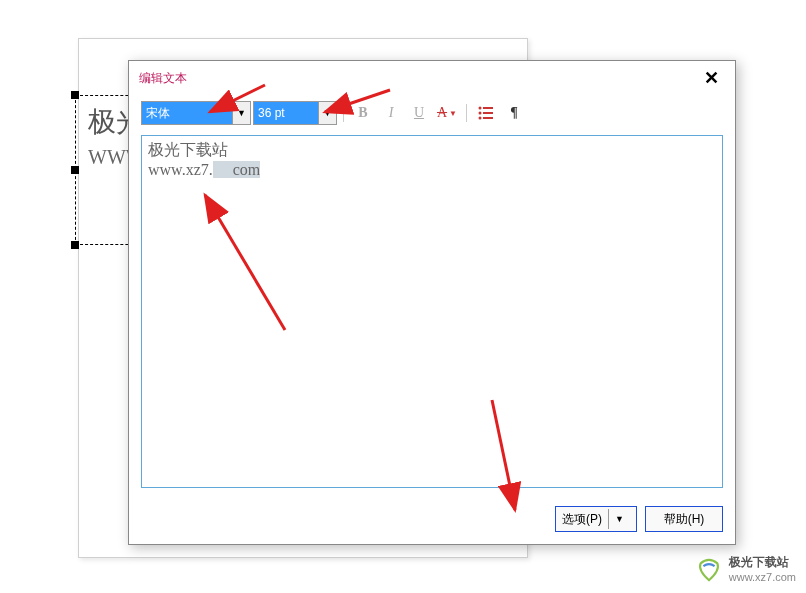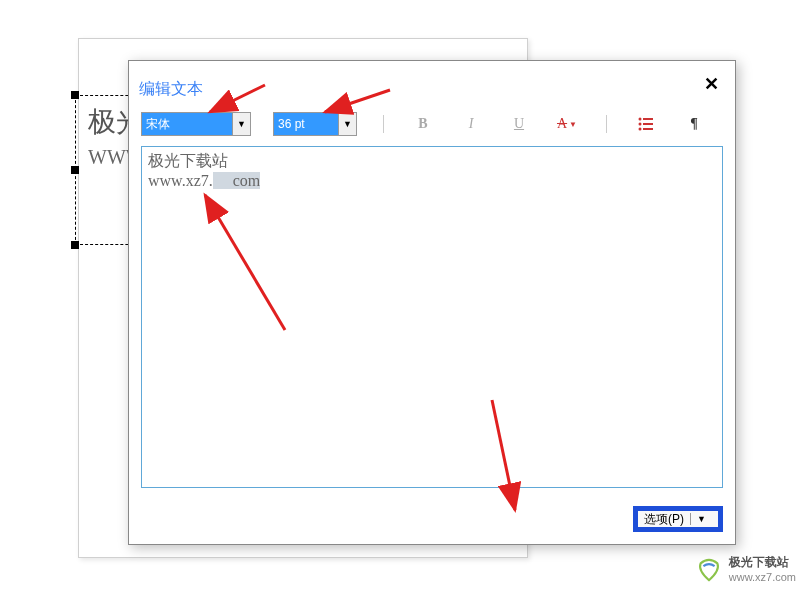--- a/index.html
+++ b/index.html
@@ -60,34 +60,33 @@
       flex-direction: column;
     }
     .dialog-titlebar {
       display: flex;
       justify-content: space-between;
       align-items: center;
       padding: 6px 10px;
       border-bottom: none;
     }
     .dialog-title {
-      font-size: 16px;
-      color: #3b82f6;
-      margin-top: 12px;
+      font-size: 12px;
+      color: #be185d;
     }
     .close-btn {
       font-size: 18px;
       font-weight: bold;
       cursor: pointer;
       padding: 0 6px;
     }
     .toolbar {
       display: flex;
       align-items: center;
-      gap: 22px;
+      gap: 2px;
       padding: 6px 12px;
     }
     .combo {
       display: flex;
       align-items: center;
       border: 1px solid #999;
       height: 24px;
       background: #fff;
     }
     .combo-input {
@@ -151,21 +150,21 @@
     
     .dialog-buttons {
       display: flex;
       justify-content: flex-end;
       gap: 8px;
       padding: 8px 12px 12px 12px;
     }
     .btn {
       min-width: 78px;
       height: 26px;
-      border: 5px solid #1d4ed8;
+      border: 1px solid #1d4ed8;
       background: #f9f9f9;
       font-size: 12px;
       cursor: pointer;
       display: flex;
       align-items: center;
       justify-content: center;
       padding: 2px 6px;
     }
     .btn-split {
       display: flex;
@@ -258,20 +257,21 @@
   <div class="text-area">
     <div class="text-line1">极光下载站</div>
     <div class="text-line2"><span>www.xz7.</span><span class="hl">com</span></div>
   </div>
 
   <div class="dialog-buttons">
     <div class="btn btn-split">
       <span>选项(P)</span>
       <span class="btn-arrow">▼</span>
     </div>
+    <div class="btn">帮助(H)</div>
   </div>
 </div>
 
 <svg class="arrow-svg" style="left:0;top:0;width:806px;height:593px;">
   <defs>
     <marker id="arrowhead" markerWidth="10" markerHeight="8" refX="9" refY="4" orient="auto">
       <polygon points="0 0, 10 4, 0 8" fill="#e02020"></polygon>
     </marker>
   </defs>
 

